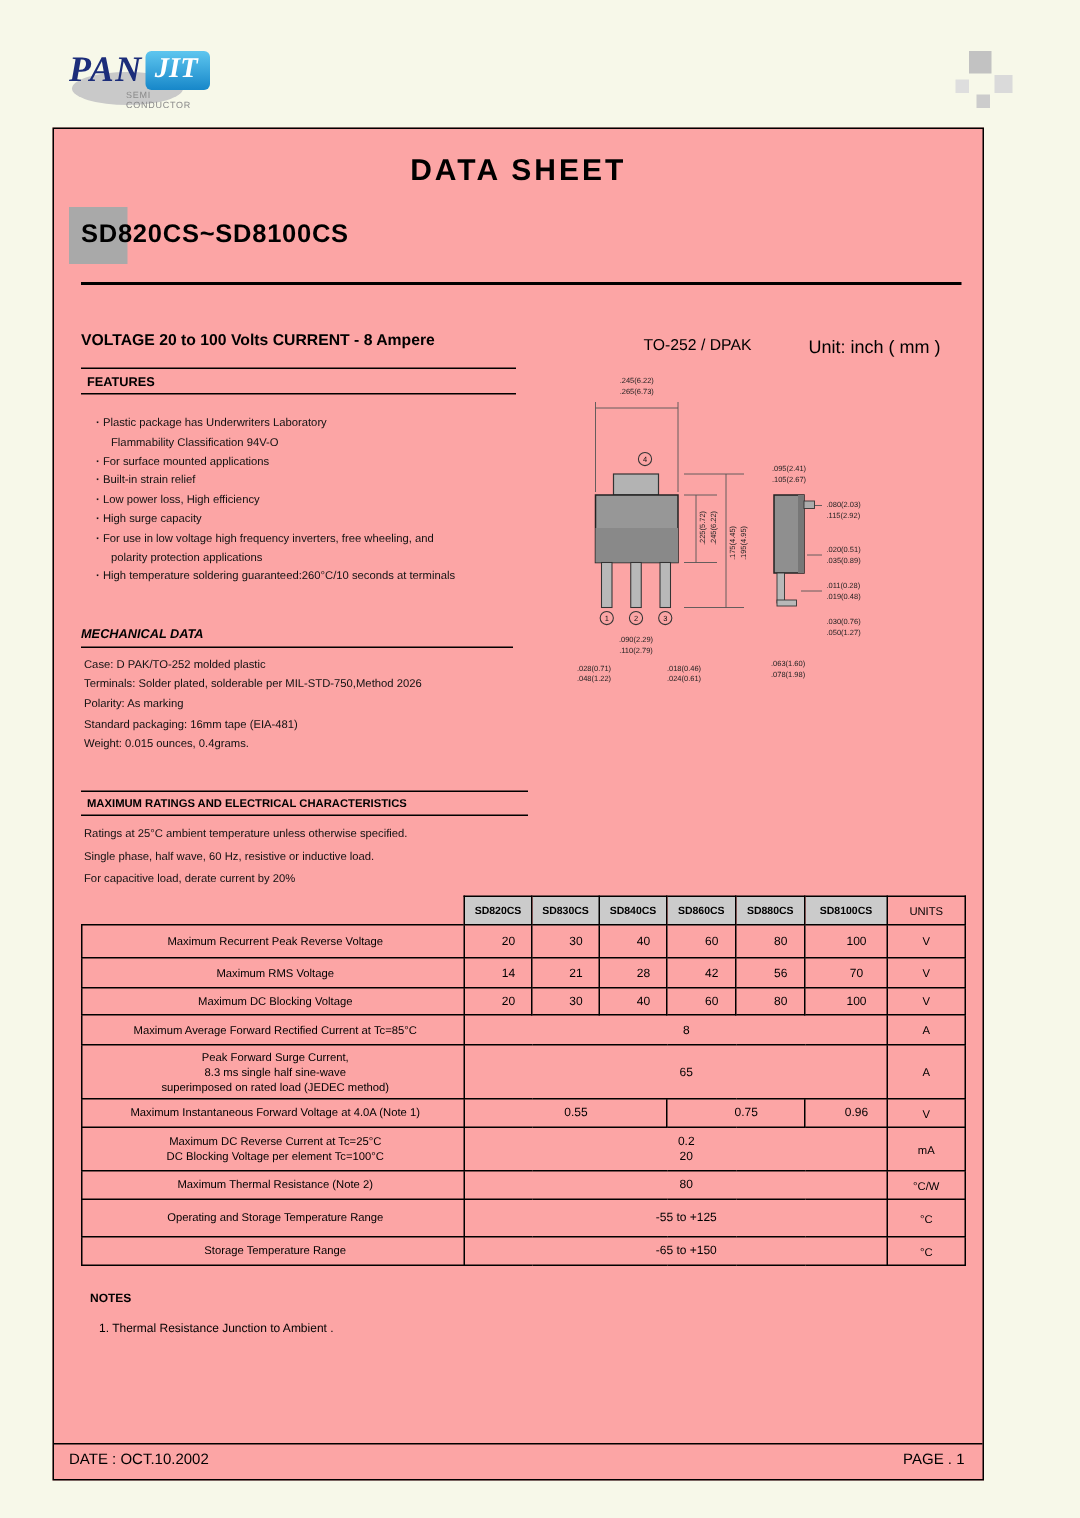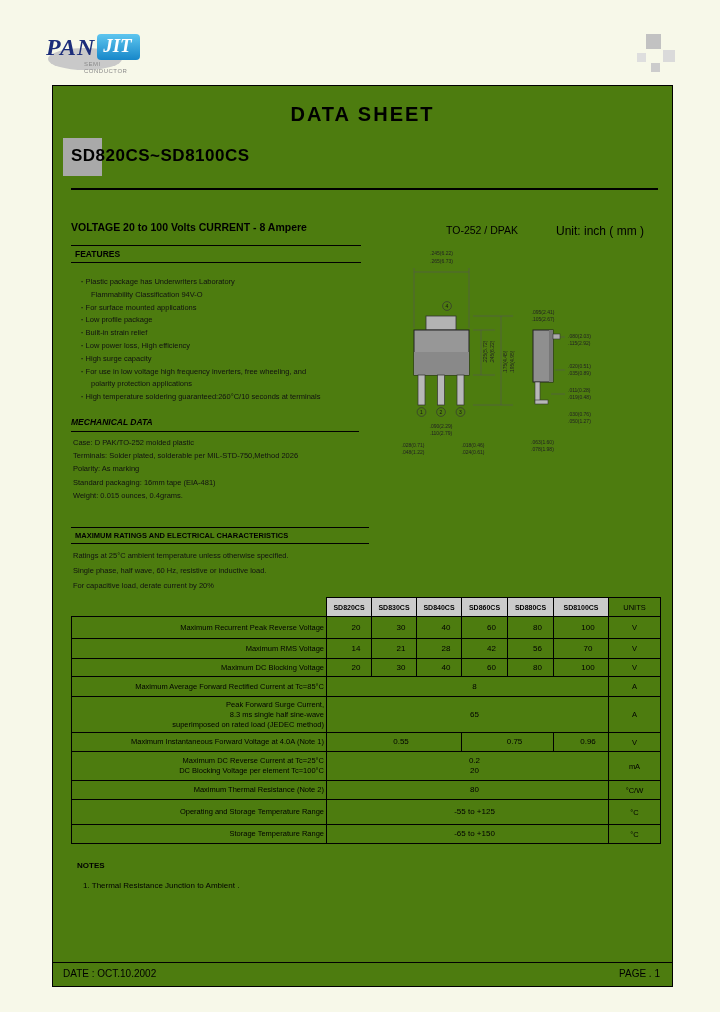--- a/index.html
+++ b/index.html
@@ -15,21 +15,21 @@
   .jit { position:relative; display:inline-block; font-family:"Liberation Serif", serif; font-style:italic; font-weight:bold; font-size:19px; color:#fff;
          background:linear-gradient(#5ec6ef,#1787c9); padding:1px 8px 3px 6px; border-radius:4px; margin-left:2px; vertical-align:3px; }
   .logo-sub { position:relative; font-size:6px; color:#8a8a8a; margin-left:38px; line-height:7px; letter-spacing:0.5px; }
   
   .sq { position:absolute; }
   .sq1 { left:646px; top:34px; width:15px; height:15px; background:#c2c2c2; }
   .sq2 { left:663px; top:50px; width:12px; height:12px; background:#dadada; }
   .sq3 { left:637px; top:53px; width:9px;  height:9px;  background:#dedede; }
   .sq4 { left:651px; top:63px; width:9px;  height:9px;  background:#cccccc; }
   
-  .page { position:absolute; left:52px; top:85px; width:619px; height:900px; background:#4d7c0f; border:1.5px solid #000; }
+  .page { position:absolute; left:35px; top:85px; width:619px; height:900px; background:#fca5a5; border:1.5px solid #000; }
   .doc-title { position:absolute; top:17px; left:0; width:100%; text-align:center; font-size:20px; font-weight:bold; letter-spacing:2px; }
   .part-graybox { position:absolute; left:10px; top:52px; width:39px; height:38px; background:#a9a9a9; }
   .part-range { position:absolute; left:18px; top:60px; font-size:17px; font-weight:bold; letter-spacing:0.5px; }
   .rule1 { position:absolute; left:18px; top:102px; width:587px; border-top:2px solid #000; }
   .prod1 { position:absolute; left:18px; top:114px; font-size:10.5px; font-weight:bold; }
   .prod2 { position:absolute; left:18px; top:135px; font-size:10.5px; font-weight:bold; }
   .pkg-name { position:absolute; left:393px; top:138px; font-size:10.5px; }
   .unit-note { position:absolute; left:503px; top:138px; font-size:12px; }
   .banner { border-top:1.2px solid #000; border-bottom:1.2px solid #000; padding:3px 4px; font-weight:bold; }
   .feat-banner { position:absolute; left:18px; top:159px; width:282px; font-size:8.5px; }
@@ -42,21 +42,21 @@
   .mech { font-size:7.5px; line-height:13.2px; color:#111; }
   .pkg-svg { position:absolute; left:330px; top:156px; }
   .dim { font-size:5px; fill:#222; }
   .pinnum { font-size:5px; fill:#111; }
   .rat-banner { position:absolute; left:18px; top:441px; width:290px; font-size:7.5px; }
   .cond-list { position:absolute; left:20px; top:462px; width:340px; }
   .cond { font-size:7.5px; line-height:15px; color:#111; }
   
   .rtable { position:absolute; left:18px; top:511px; width:589px; border-collapse:collapse; table-layout:fixed; }
   .rtable td { border:1px solid #000; text-align:center; vertical-align:middle; font-size:8px; padding:1px 2px; overflow:hidden; }
-  .rtable td.lbl { text-align:right; font-size:7.5px; padding-left:5px; white-space:pre-line; line-height:10px; }
+  .rtable td.lbl { text-align:center; font-size:7.5px; padding-left:5px; white-space:pre-line; line-height:10px; }
   .rtable td.val { white-space:pre-line; line-height:10px;padding-left:16px; }
   .rtable td.unit { font-size:7.5px; }
   .rtable tr.hdr td { height:16px; }
   .rtable tr.hdr td.devh { background:#cbcbcb; font-weight:bold; font-size:7px; padding:1px 0; }
   .rtable tr.hdr td.blank { border:none; background:transparent; }
   .rtable tr.hdr td.unitsh { font-size:7.5px; }
   
   .notes-head { position:absolute; left:24px; top:775px; font-size:8px; font-weight:bold; }
   .note-item { position:absolute; left:30px; top:795px; font-size:8px; }
   .foot-rule { position:absolute; left:0; top:876px; width:100%; border-top:1.5px solid #000; }
@@ -92,21 +92,20 @@
 
     <div class="prod2">VOLTAGE 20 to 100 Volts    CURRENT - 8 Ampere</div>
     <div class="pkg-name">TO-252 / DPAK</div>
     <div class="unit-note">Unit: inch ( mm )</div>
 
     <div class="banner feat-banner">FEATURES</div>
     <div class="feat-list">
       <div class="feat b">Plastic package has Underwriters Laboratory</div>
       <div class="feat cont">Flammability Classification 94V-O</div>
       <div class="feat b">For surface mounted applications</div>
-      <div class="feat b">Low profile package</div>
       <div class="feat b">Built-in strain relief</div>
       <div class="feat b">Low power loss, High efficiency</div>
       <div class="feat b">High surge capacity</div>
       <div class="feat b">For use in low voltage high frequency inverters, free wheeling, and</div>
       <div class="feat cont">polarity protection applications</div>
       <div class="feat b">High temperature soldering guaranteed:260°C/10 seconds at terminals</div>
     </div>
 
     <div class="mech-head">MECHANICAL DATA</div>
     <div class="mech-list">

